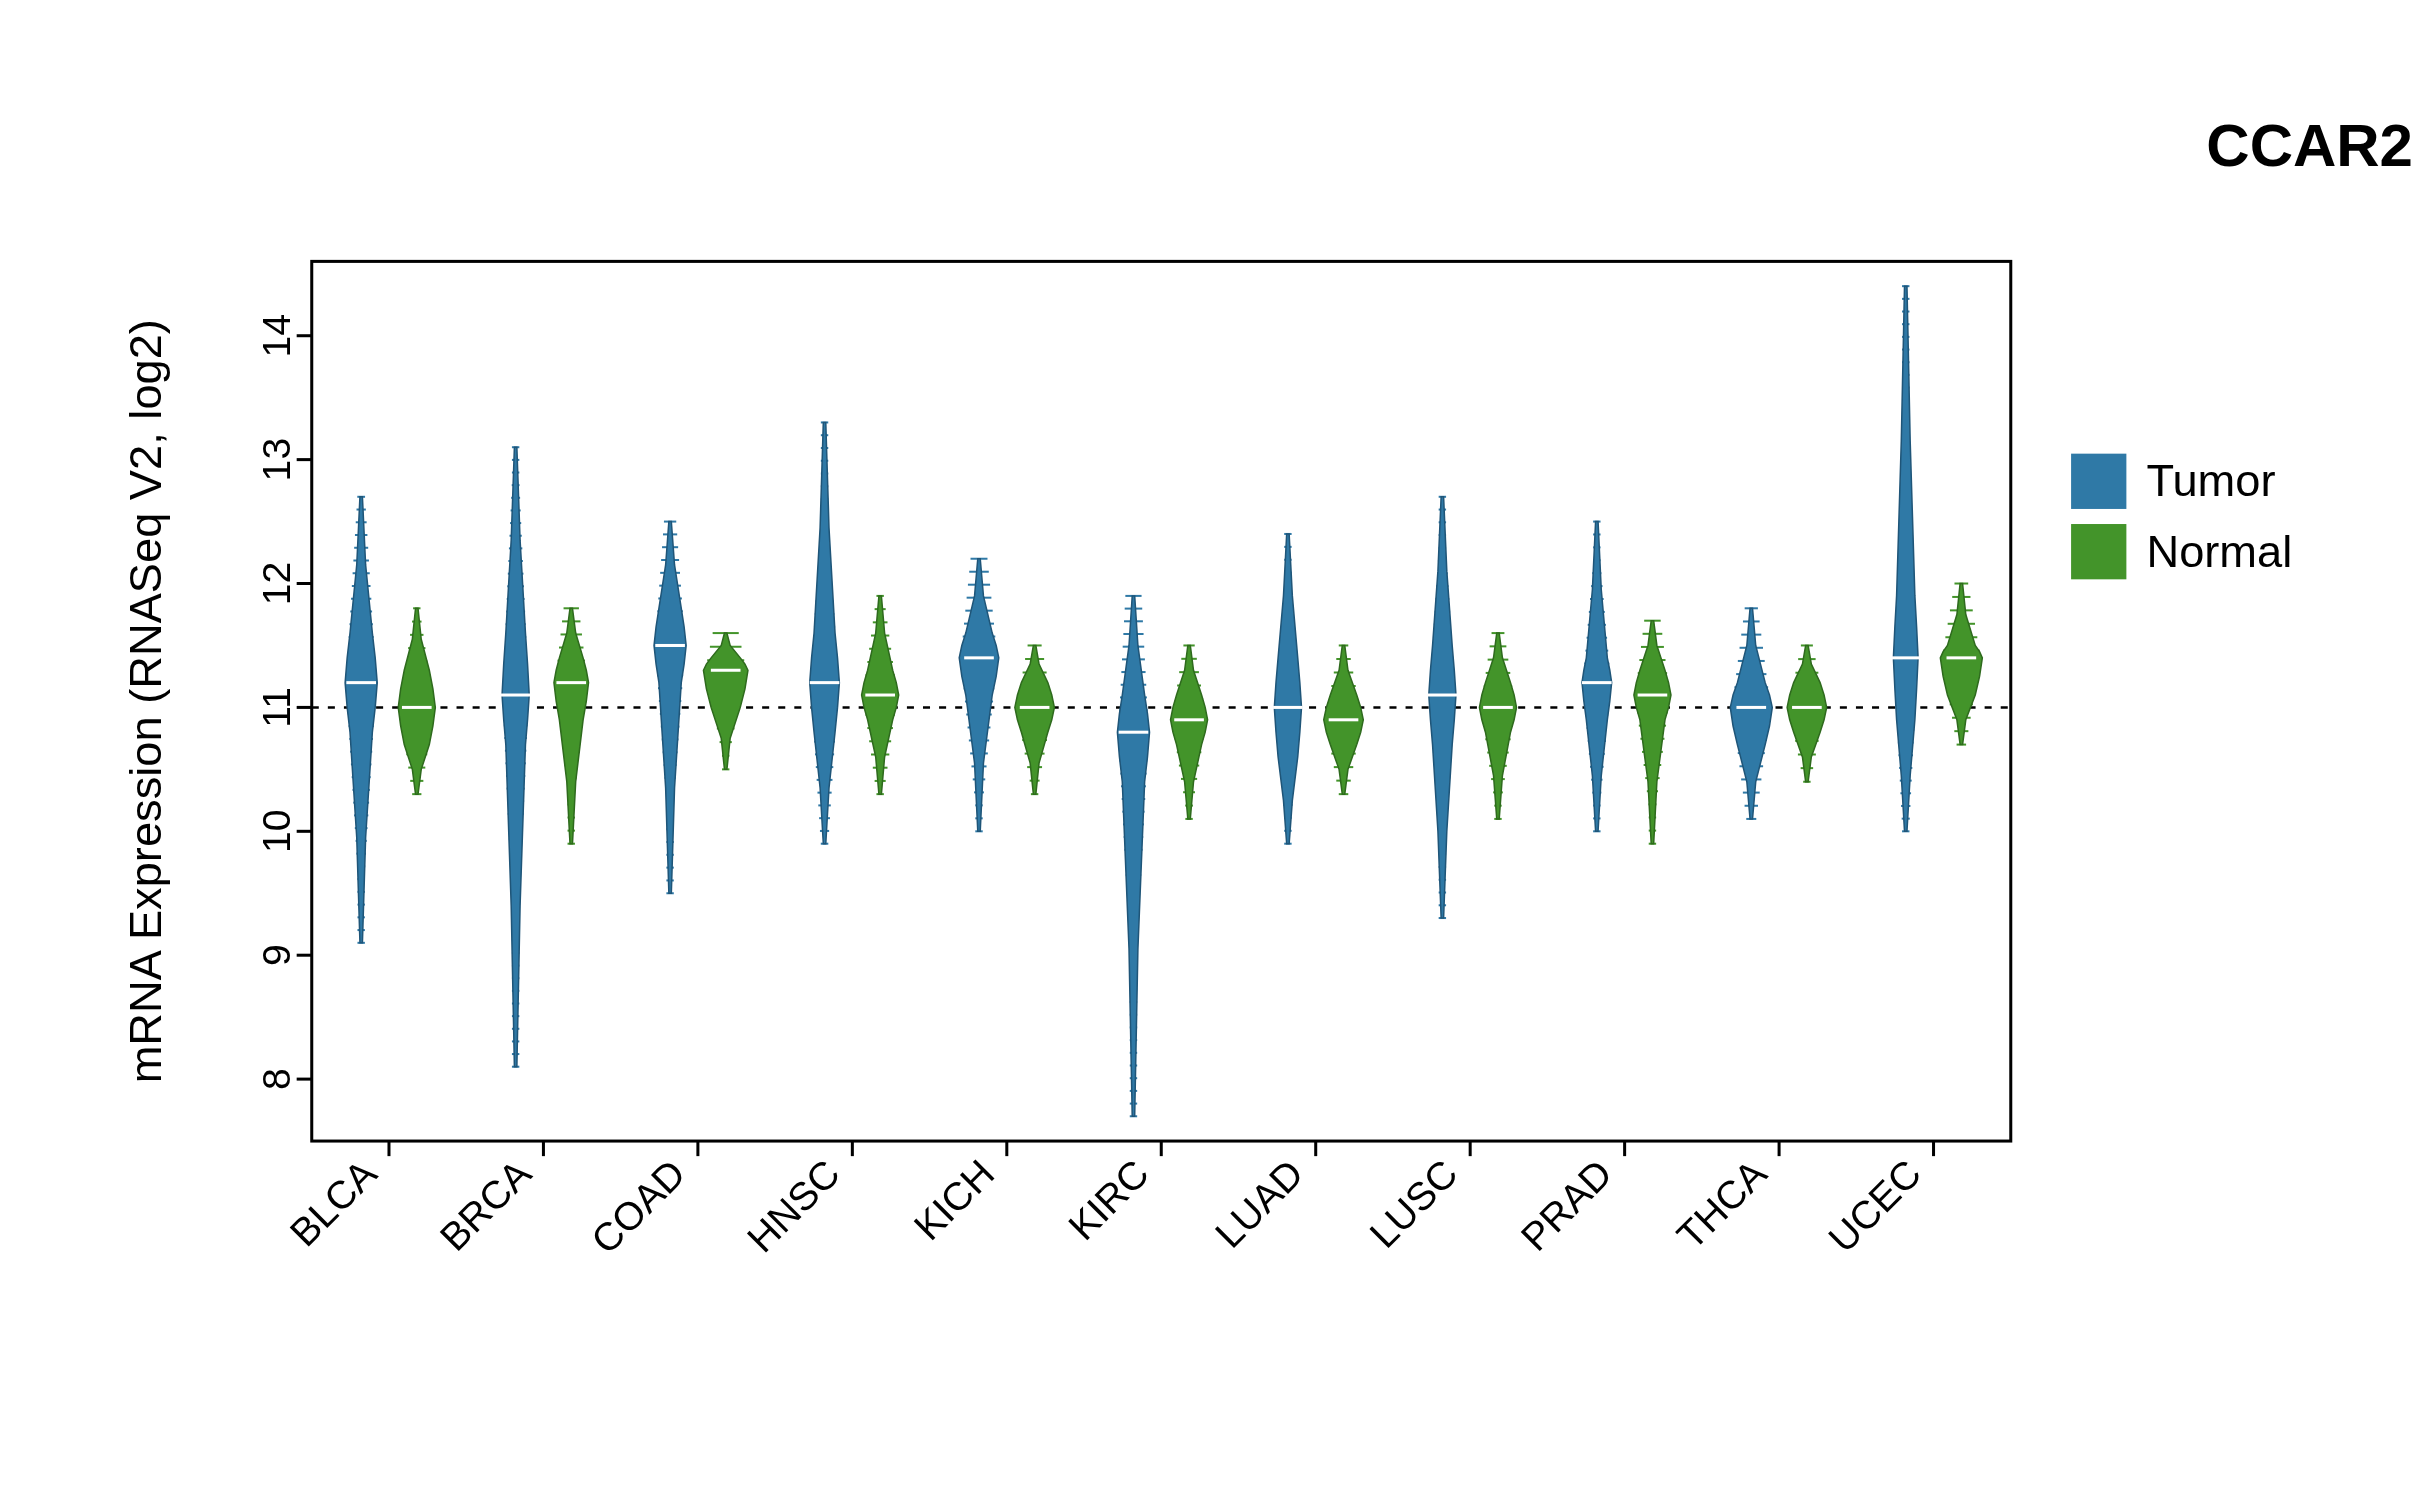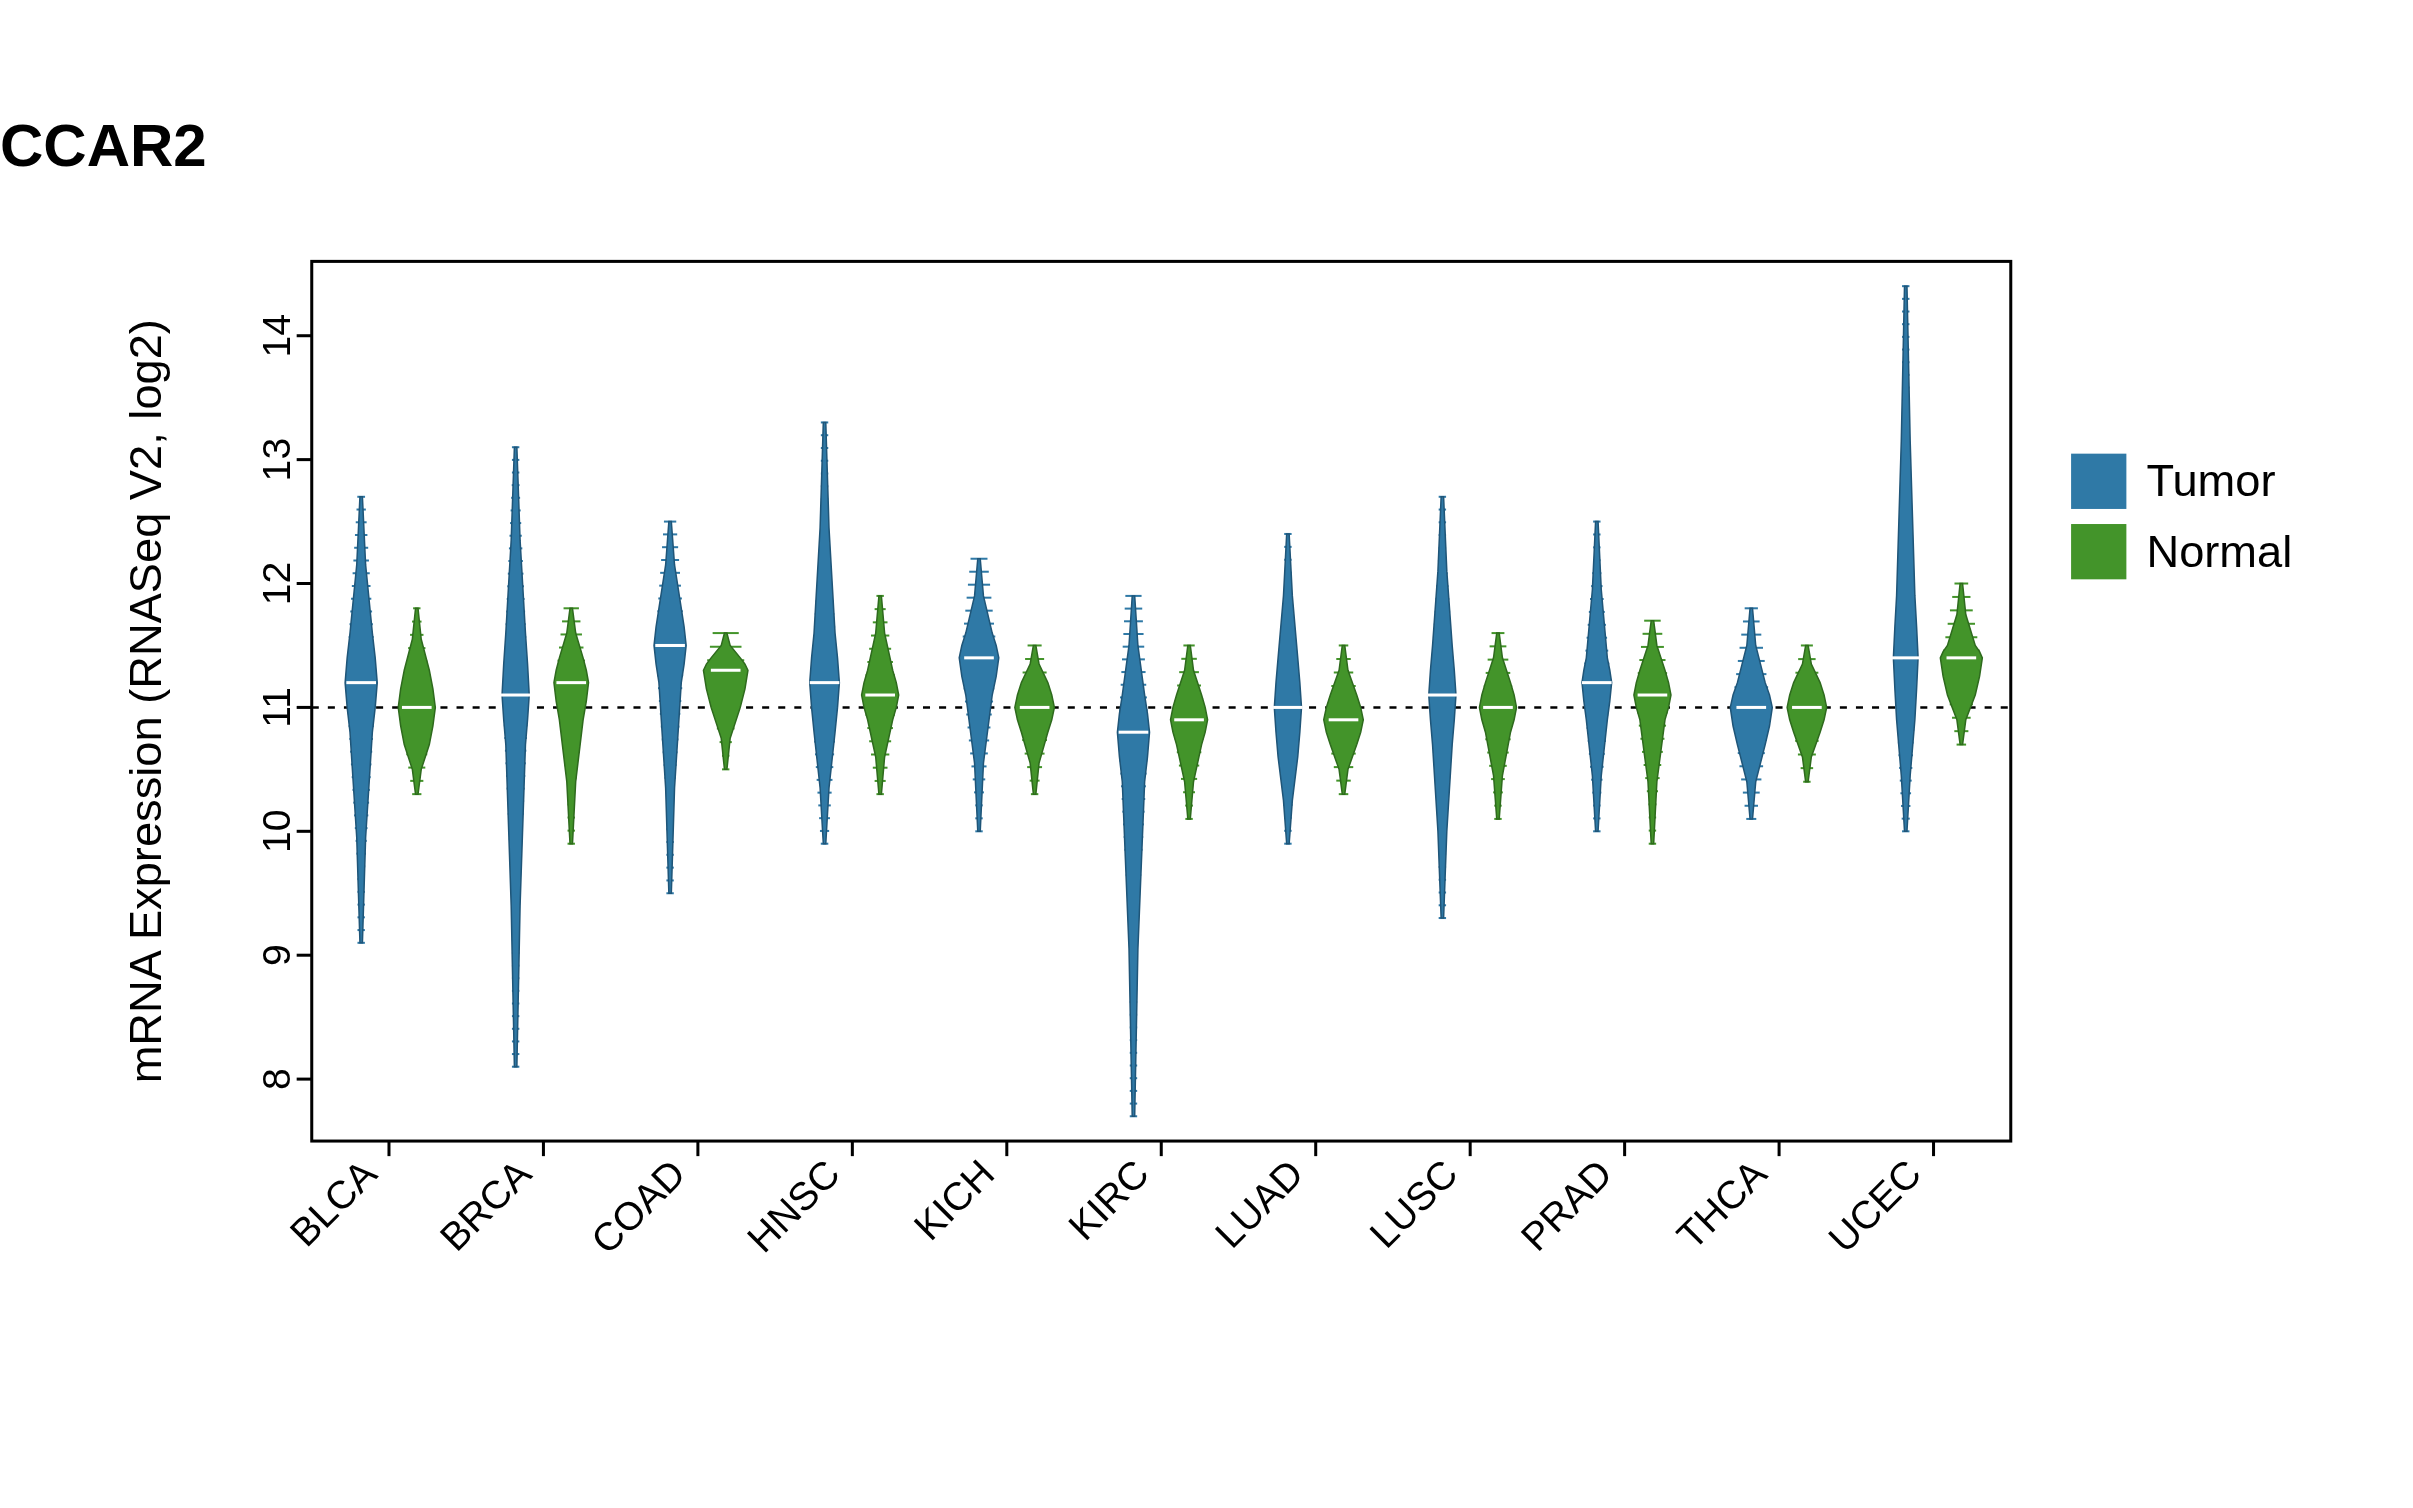--- a/index.html
+++ b/index.html
@@ -1,17 +1,17 @@
 <!DOCTYPE html>
 <html style="font-size:8px"><head>
 <meta charset="utf-8">
 <style>
   html,body{margin:0;padding:0;background:#fff;font-family:Helvetica,Arial,sans-serif}
   .wrap{position:relative;width:2413px;height:1508px}
-  .title{position:absolute;left:0;width:2413px;text-align:left;top:111px;font-size:60px;font-weight:700;color:#000}
+  .title{position:absolute;left:0;width:2413px;text-align:right;top:111px;font-size:60px;font-weight:700;color:#000}
   svg{position:absolute;left:0;top:0}
   .axis-label{font-size:90px;fill:#000}
   .tick-label{font-size:78px;fill:#000}
   .xcat{font-size:78px;fill:#000}
   .legend-label{font-size:90px;fill:#000}
   .panel-border{fill:none;stroke:#000;stroke-width:6}
   .ytick{stroke:#000;stroke-width:6}
   .ref{stroke:#000;stroke-width:5;stroke-dasharray:14 18}
   .violin-t{fill:#2F79A6;stroke:#1F5578;stroke-width:3}
   .violin-n{fill:#43942A;stroke:#2E6A1D;stroke-width:3}

